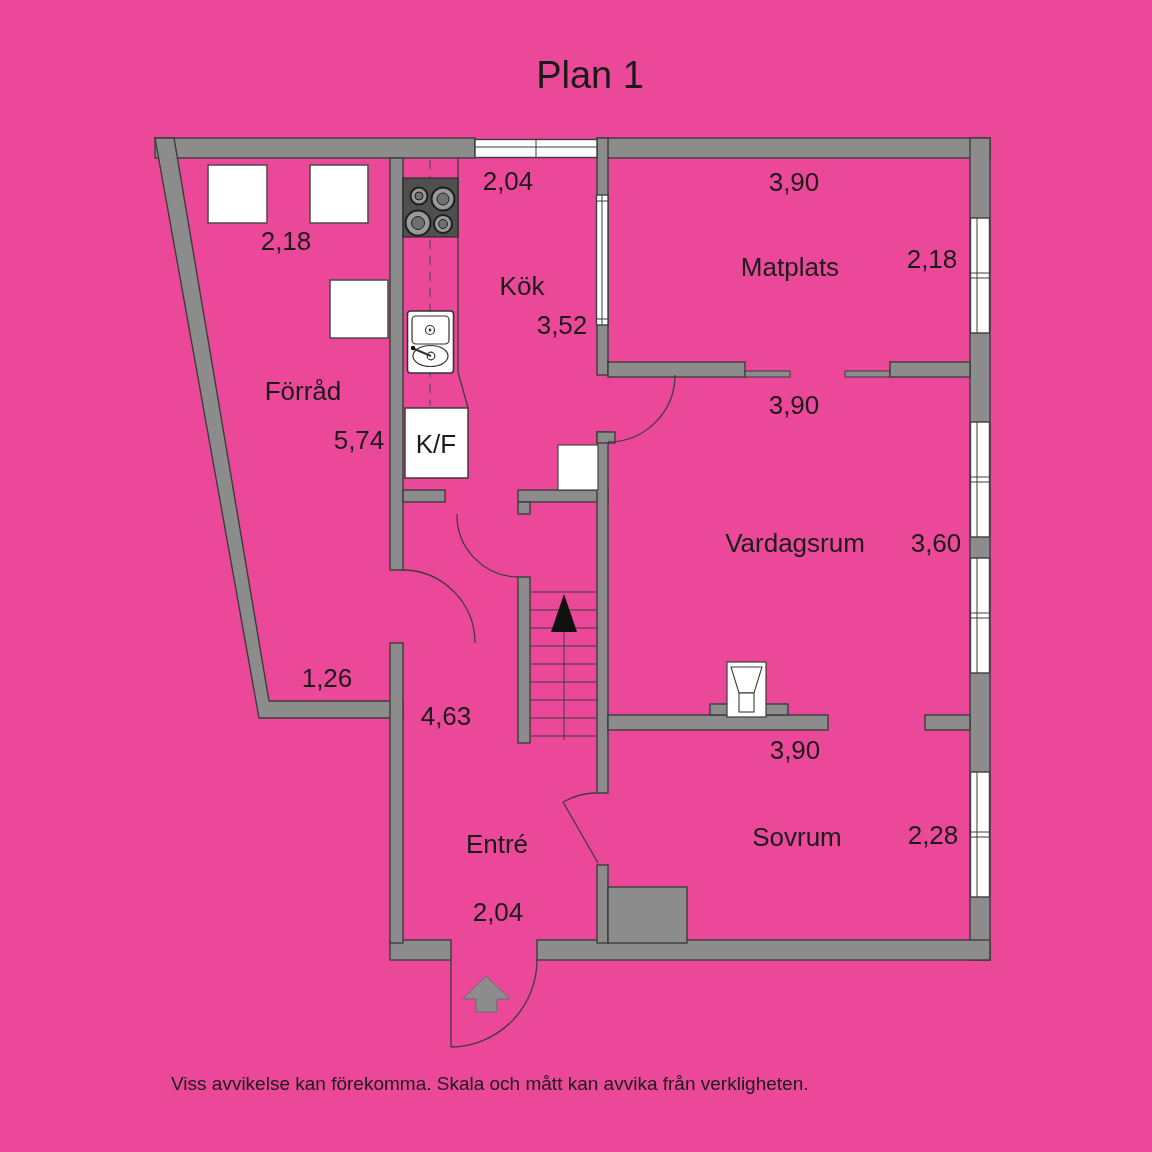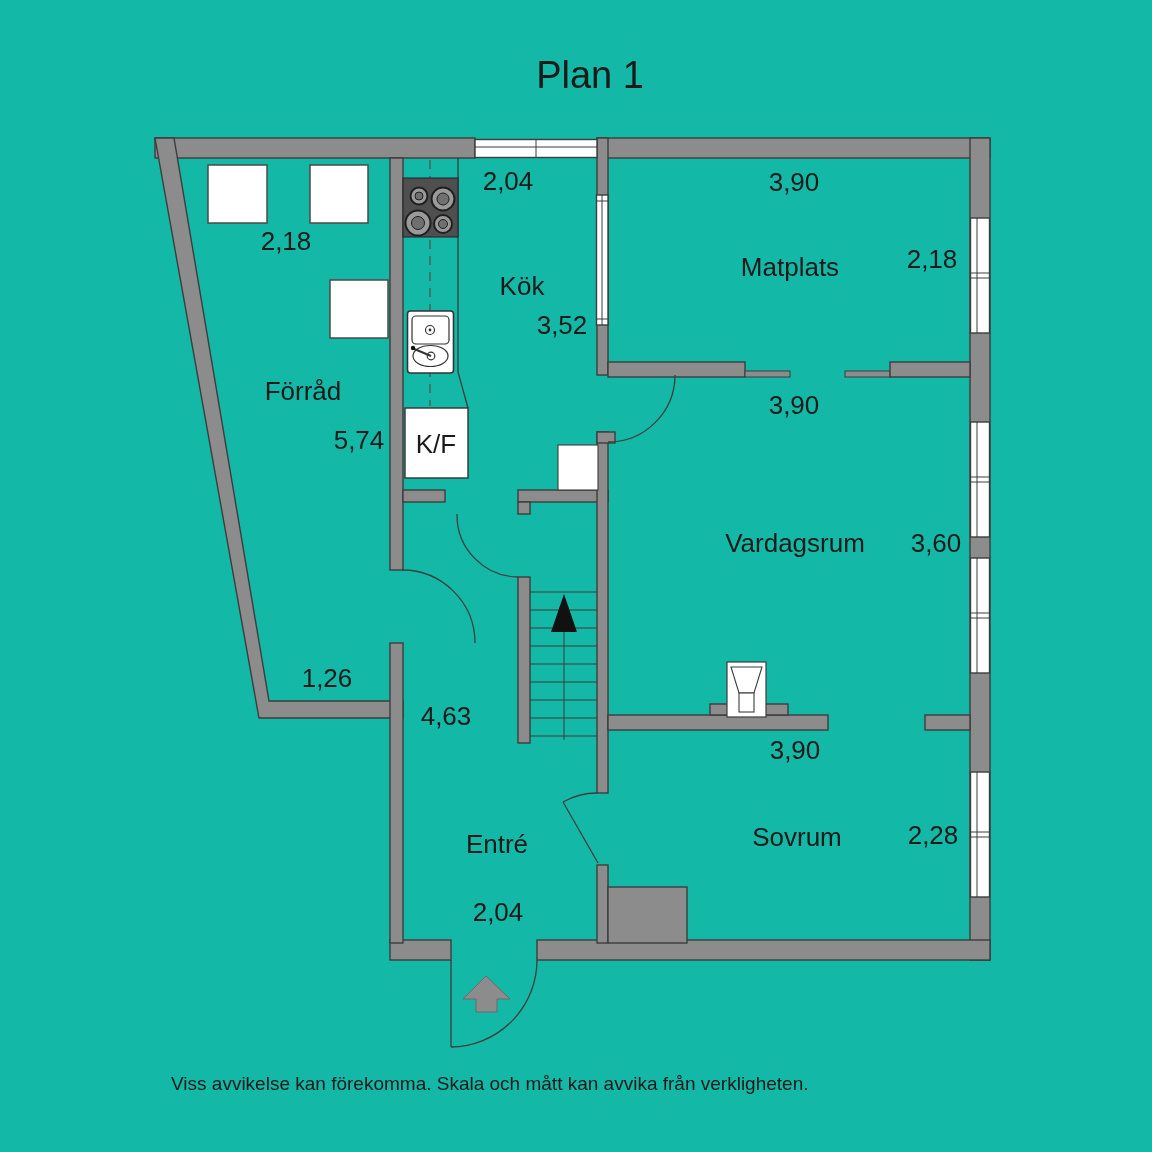--- a/index.html
+++ b/index.html
@@ -1,16 +1,16 @@
 <!DOCTYPE html>
 <html><head>
 <meta charset="utf-8">
 <style>
   html,body{margin:0;padding:0;background:#ffffff;}
-  .page{width:1152px;height:1152px;position:relative;background:#14b8a6;overflow:hidden;}
+  .page{width:1152px;height:1152px;position:relative;background:#ec4899;overflow:hidden;}
   svg{display:block;}
   text{font-family:"Liberation Sans", sans-serif;fill:#1a1a1a;}
   .room-label{font-size:26px;}
   .dim-label{font-size:26px;}
   .title-label{font-size:38px;}
   .footer-label{font-size:19px;}
   .wall{fill:#8C8C8C;stroke:#3D3D3D;stroke-width:1.4;}
   .thinwall{fill:#8C8C8C;stroke:#3D3D3D;stroke-width:1;}
   .win{fill:#FFFFFF;stroke:#3D3D3D;stroke-width:1.4;}
   .winline{stroke:#3D3D3D;stroke-width:1;fill:none;}

